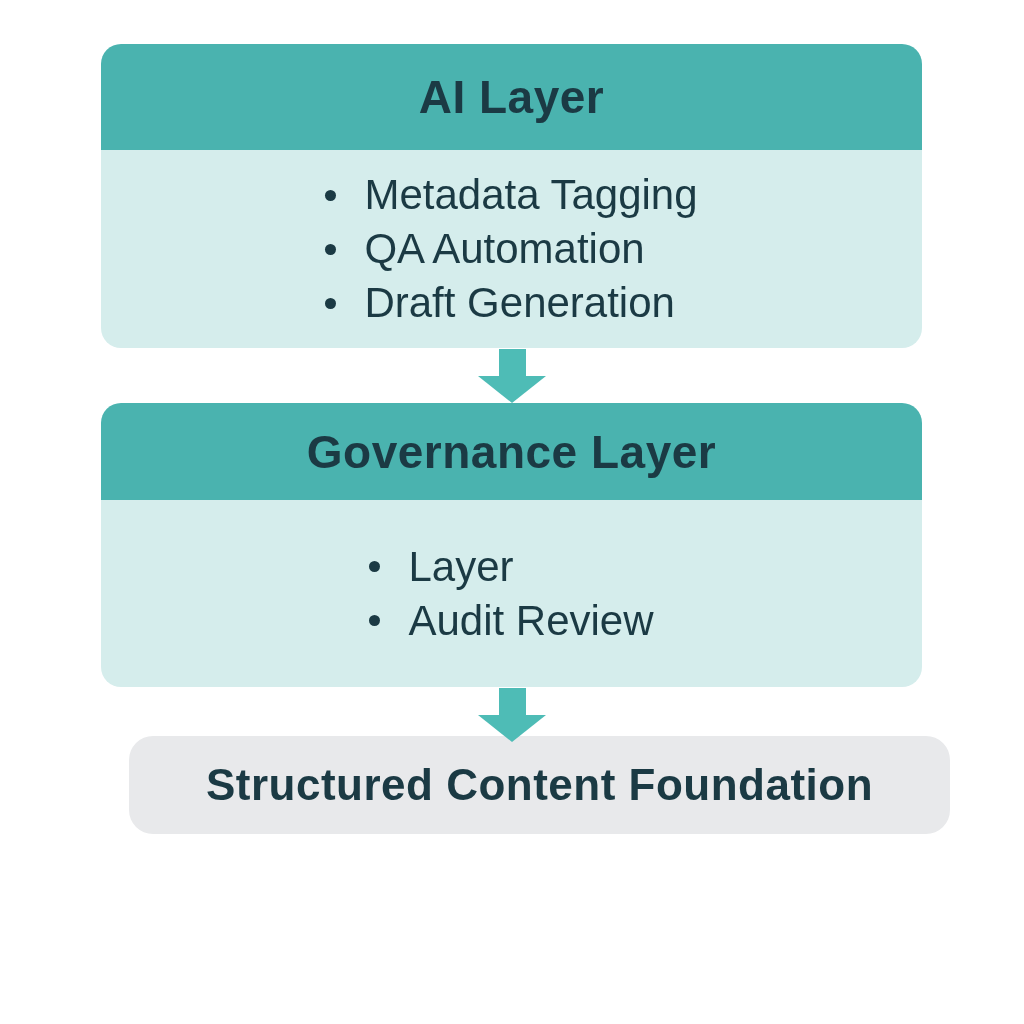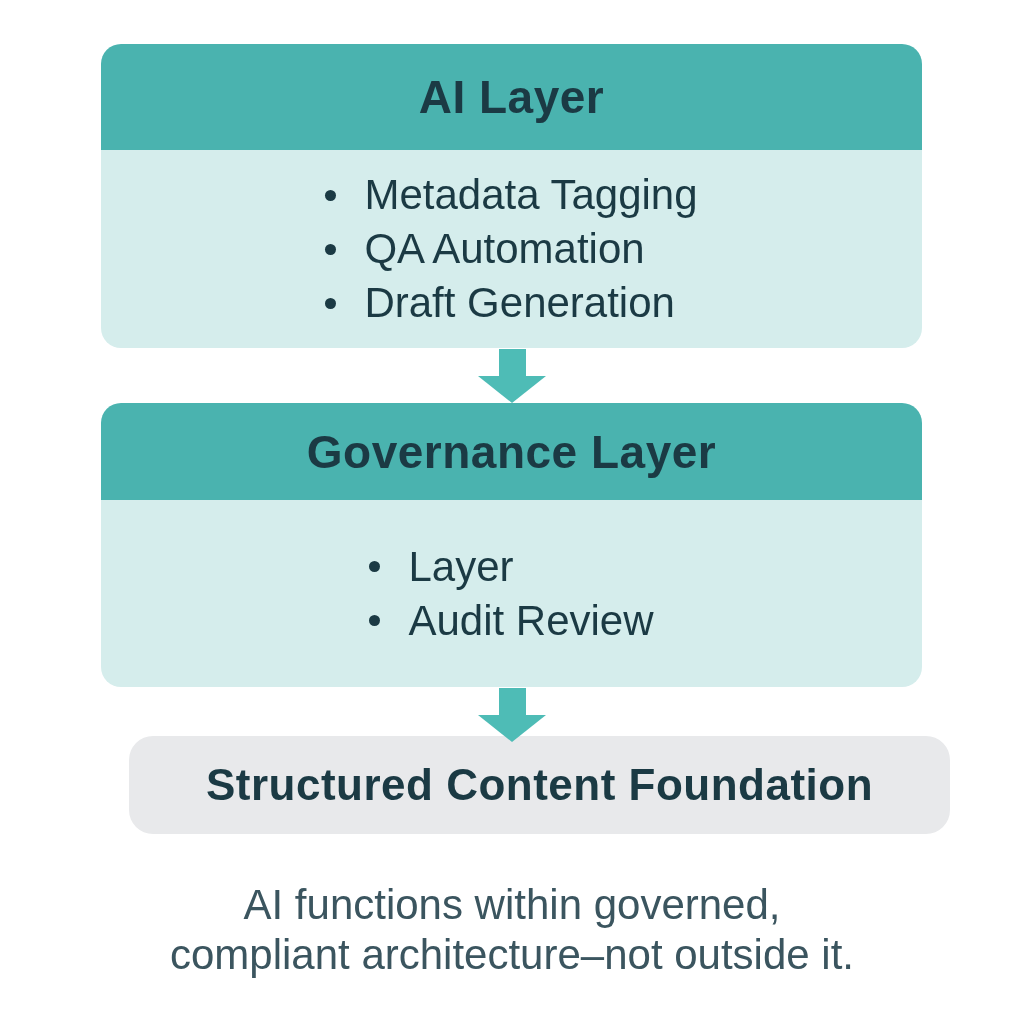--- a/index.html
+++ b/index.html
@@ -178,18 +178,14 @@
 
   <div class="arrow arrow-2">
     <div class="stem"></div>
     <div class="head"></div>
   </div>
 
   <section class="foundation-box">
     <h2 class="foundation-label">Structured Content Foundation</h2>
   </section>
 
-  <div class="caption">
-    <div>AI functions within governed,</div>
-    <div>compliant architecture–not outside it.</div>
-  </div>
 
 </div>
 
 </body></html>

